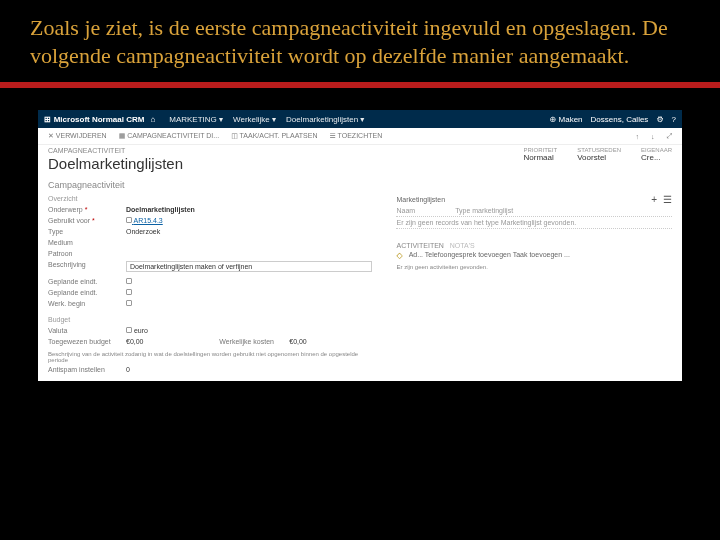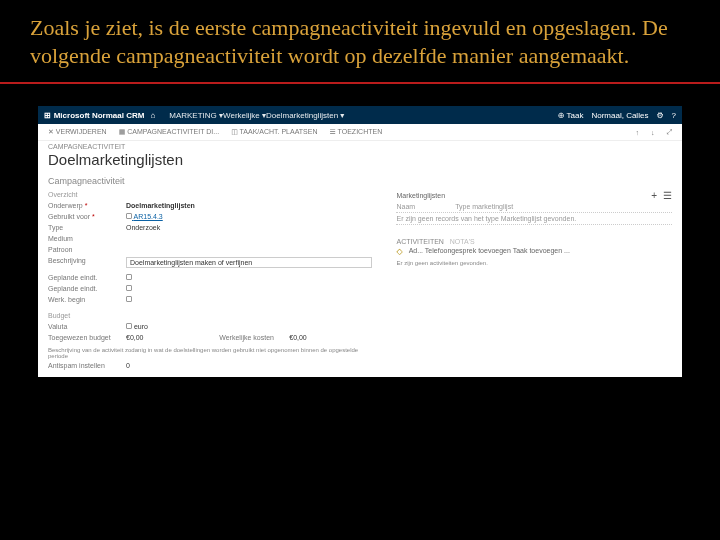--- a/index.html
+++ b/index.html
@@ -1,21 +1,21 @@
 <!DOCTYPE html>
 <html><head>
 <meta charset="utf-8">
 <style>
   * { box-sizing: border-box; margin: 0; padding: 0; }
   body { width: 720px; height: 540px; background: #000; font-family: "Segoe UI", Arial, sans-serif; overflow: hidden; }
-  .slide-text { padding: 14px 30px 12px 30px; color: #d9a23a; font-family: Georgia, "Times New Roman", serif; font-size: 22px; line-height: 1.28; border-bottom: 2px solid #b91c1c; }
+  .slide-text { padding: 14px 30px 12px 30px; color: #d9a23a; font-family: Georgia, "Times New Roman", serif; font-size: 22px; line-height: 1.28; border-bottom: 6px solid #b91c1c; }
   .crm-wrap { margin: 22px 38px 0 38px; background: #fff; font-size: 8px; color: #333; }
   .crm-topbar { display: flex; align-items: center; background: #002b4b; color: #fff; height: 18px; padding: 0 6px; gap: 6px; }
   .crm-topbar .brand { font-weight: 600; font-size: 8px; display: flex; gap: 3px; align-items: center; }
-  .crm-topbar .nav { display: flex; margin-left: 8px; flex: 1; }
+  .crm-topbar .nav { display: flex; gap: 10px; margin-left: 8px; flex: 1; }
   .crm-topbar .nav span { font-size: 8px; opacity: .95; }
   .crm-topbar .right { display: flex; gap: 8px; align-items: center; }
   .crm-cmdbar { display: flex; gap: 12px; padding: 4px 10px; align-items: center; font-size: 7px; color: #777; border-bottom: 1px solid #eee; }
   .crm-header { padding: 2px 10px 4px 10px; display: flex; }
   .crm-header .left { flex: 1; }
   .crm-header h1 { font-size: 15px; font-weight: 400; color: #333; }
   .crm-header .subtitle { font-size: 7px; color: #888; margin-bottom: 1px; }
   .crm-header .right { display: flex; gap: 20px; font-size: 7px; }
   .hfield .k { color: #999; font-size: 6px; }
   .hfield .v { font-size: 8px; }
@@ -55,22 +55,22 @@
       <span>⊞</span>
       <span>Microsoft Normaal CRM</span>
     </span>
     <span>⌂</span>
     <div class="nav">
       <span><span>MARKETING</span> <span class="chev">▾</span></span>
       <span><span>Werkelijke</span> <span class="chev">▾</span></span>
       <span><span>Doelmarketinglijsten</span> <span class="chev">▾</span></span>
     </div>
     <div class="right">
-      <span>⊕ <span>Taak</span></span>
-      <span>Normaal, Calles</span>
+      <span>⊕ <span>Maken</span></span>
+      <span>Dossens, Calles</span>
       <span class="gear">⚙</span>
       <span>?</span>
     </div>
   </div>
 
   <div class="crm-cmdbar">
     <span>✕ <span>VERWIJDEREN</span></span>
     <span>▦ <span>CAMPAGNEACTIVITEIT DI...</span></span>
     <span>◫ <span>TAAK/ACHT. PLAATSEN</span></span>
     <span>☰ <span>TOEZICHTEN</span></span>
@@ -78,20 +78,34 @@
     <span>↑</span>
     <span>↓</span>
     <span>⤢</span>
   </div>
 
   <div class="crm-header">
     <div class="left">
       <div class="subtitle">CAMPAGNEACTIVITEIT</div>
       <h1>Doelmarketinglijsten</h1>
     </div>
+    <div class="right">
+      <div class="hfield">
+        <div class="k">PRIORITEIT</div>
+        <div class="v">Normaal</div>
+      </div>
+      <div class="hfield">
+        <div class="k">STATUSREDEN</div>
+        <div class="v">Voorstel</div>
+      </div>
+      <div class="hfield">
+        <div class="k">EIGENAAR</div>
+        <div class="v">Cre...</div>
+      </div>
+    </div>
   </div>
 
   <div class="section">
     <h2>Campagneactiviteit</h2>
     <div class="two-col">
       <div class="colL">
         <div class="form-row" style="color:#999">
             <span>Overzicht</span>
           </div>
         <div class="form-row">

